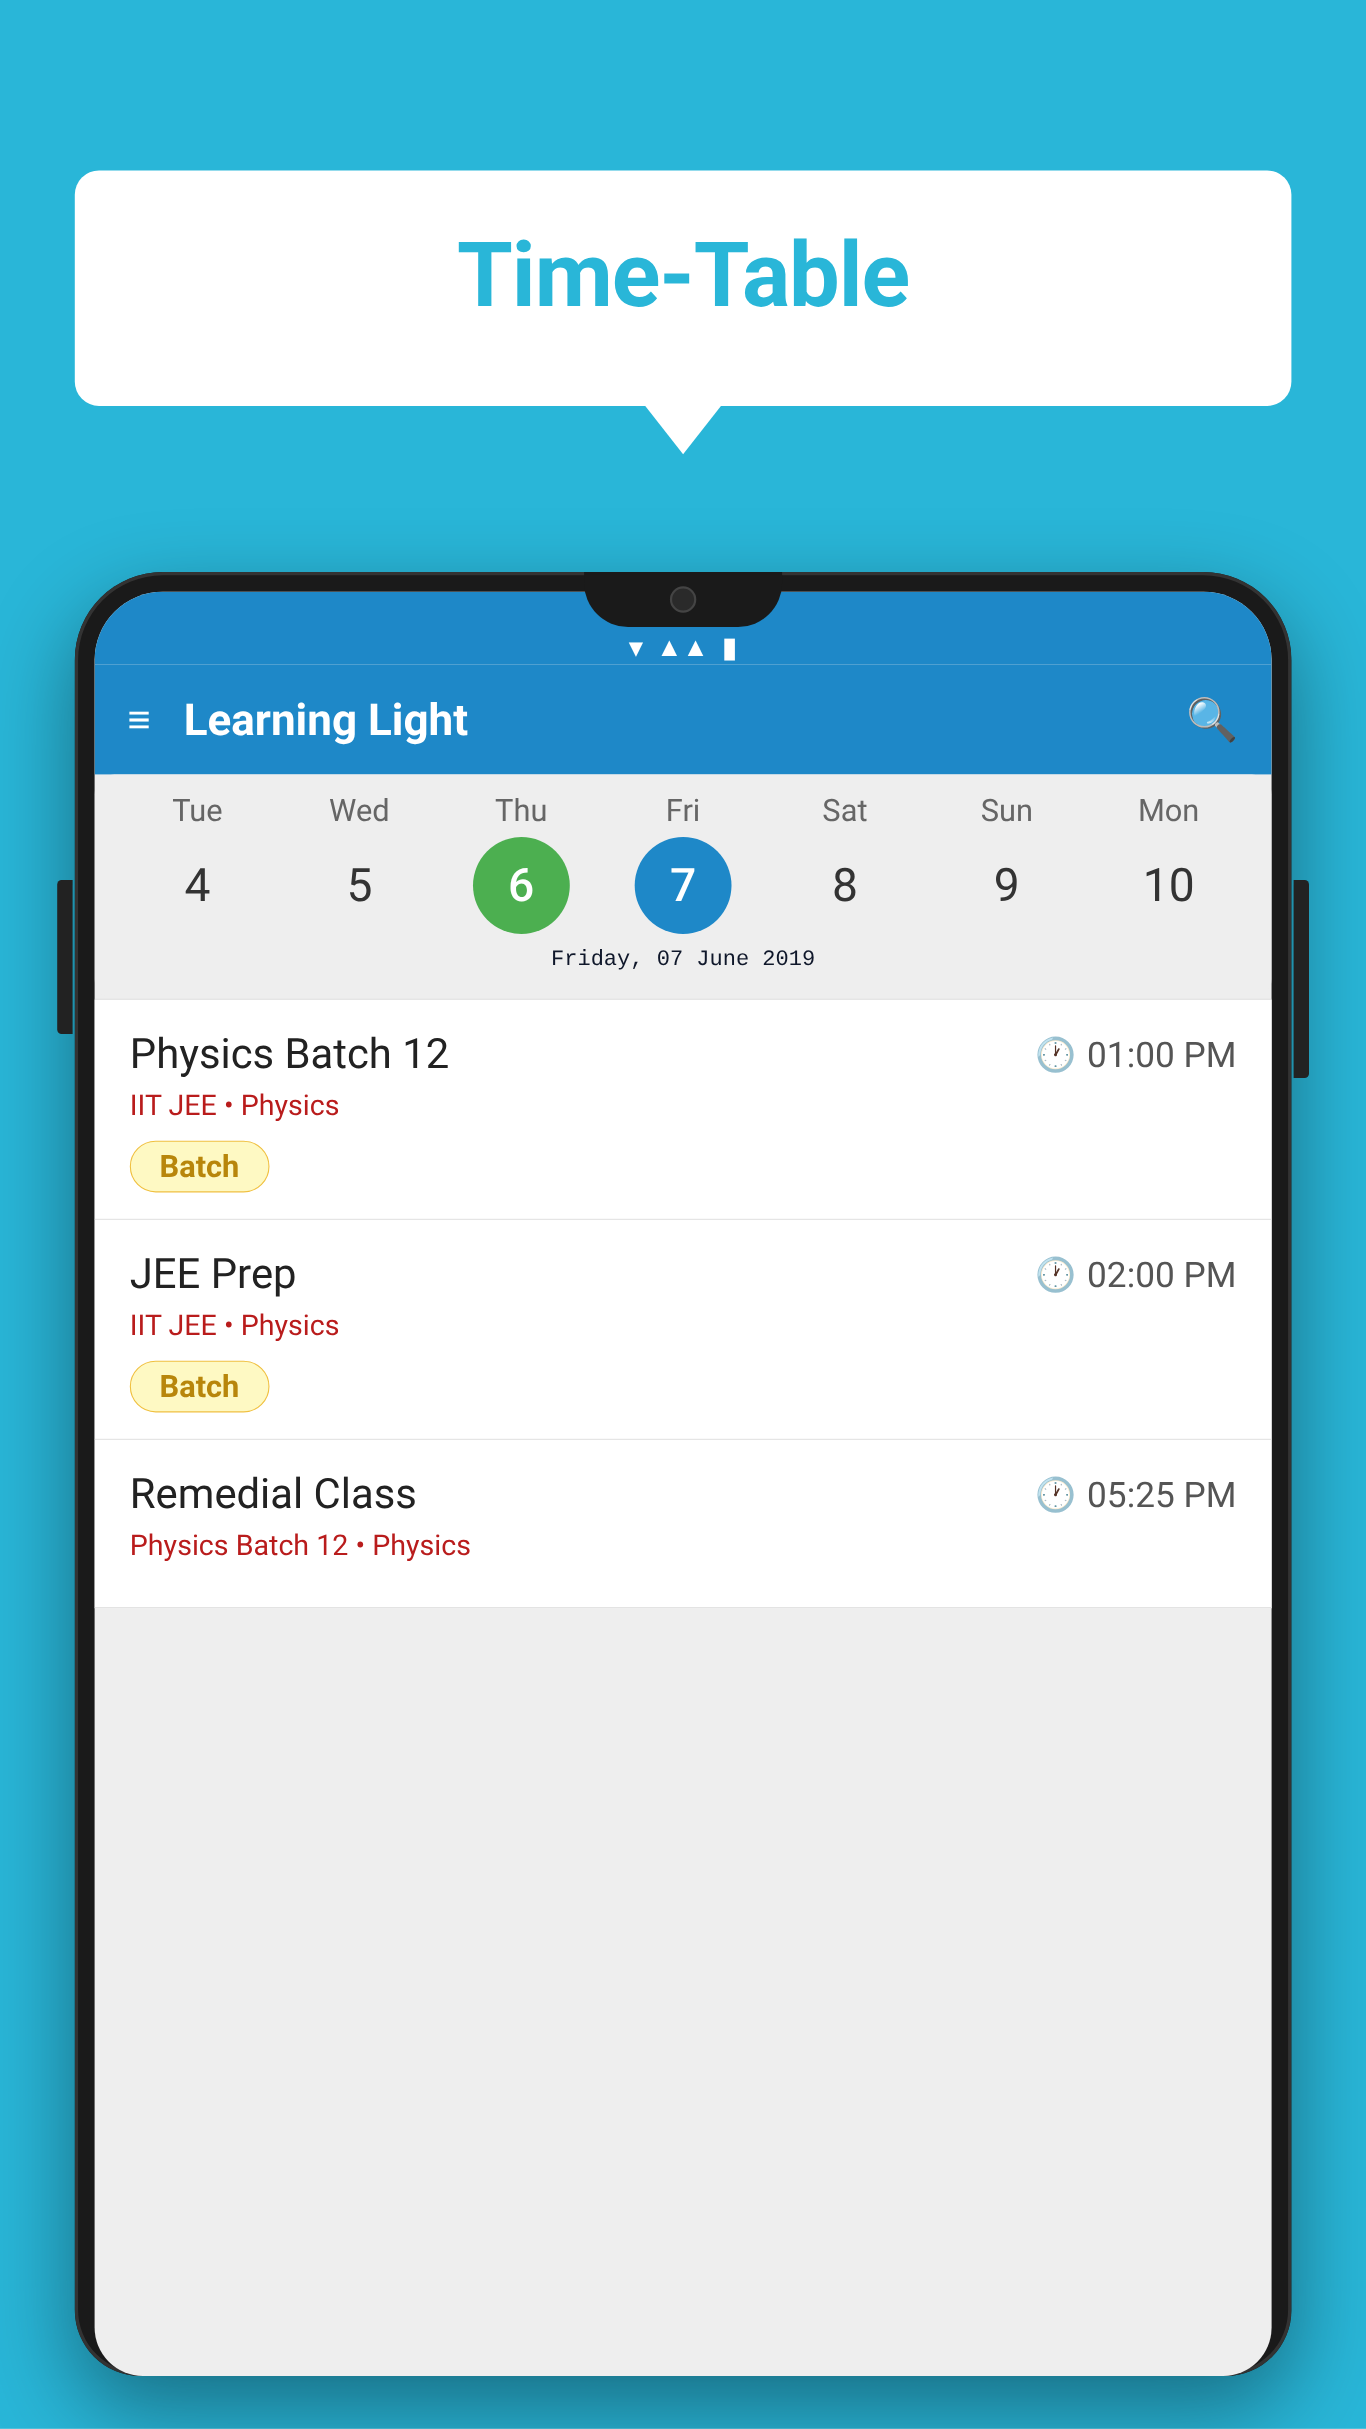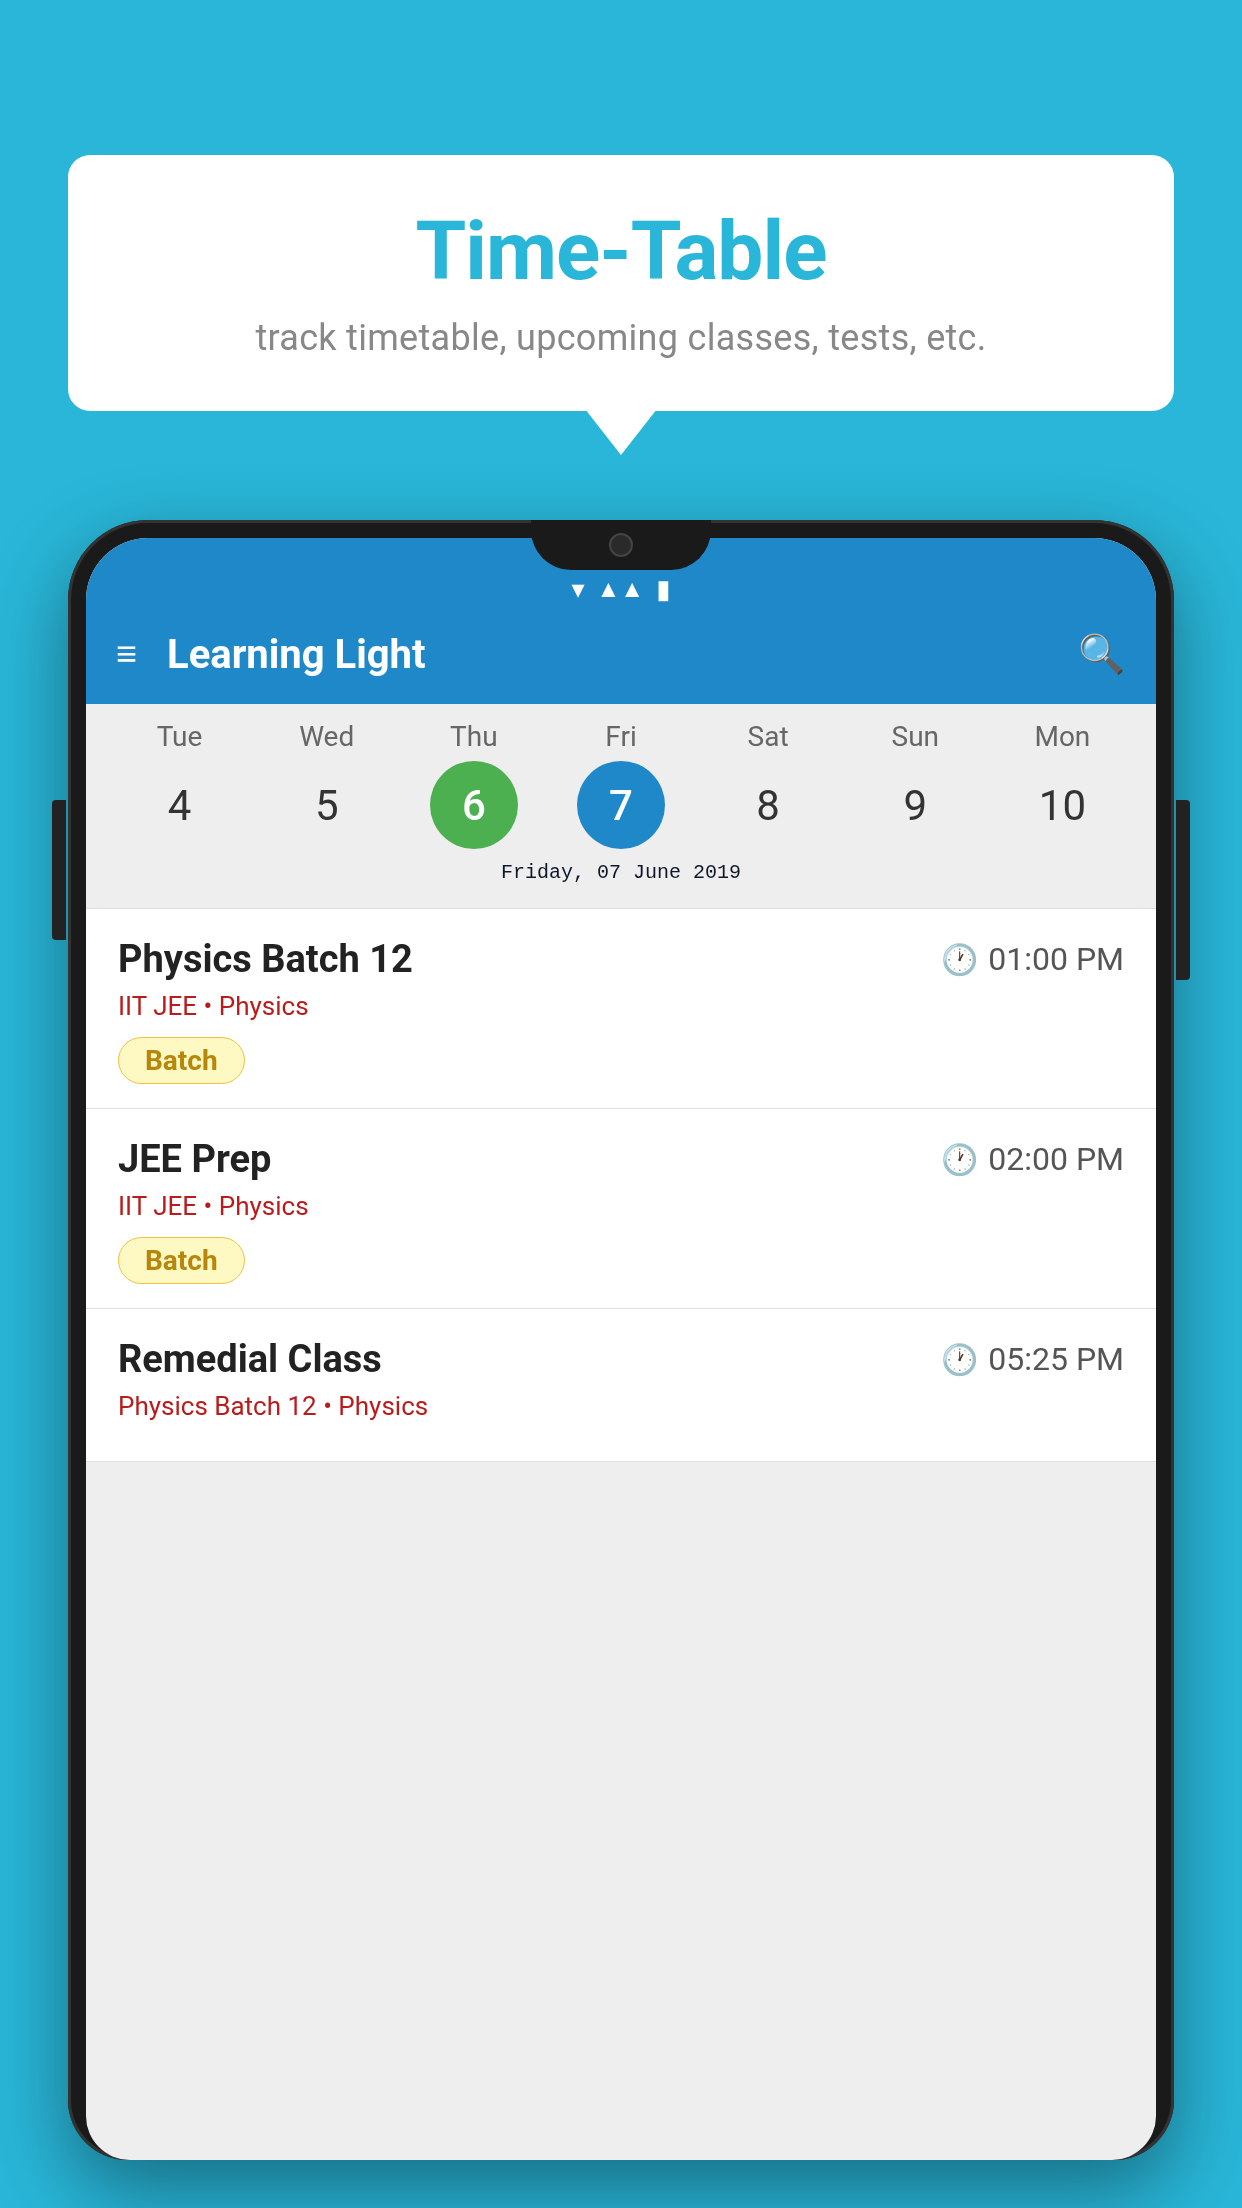--- a/index.html
+++ b/index.html
@@ -267,21 +267,21 @@
 
     .schedule-item-header {
       display: flex;
       justify-content: space-between;
       align-items: center;
       margin-bottom: 10px;
     }
 
     .schedule-item-title {
       font-size: 38px;
-      font-weight: 700;
+      font-weight: 400;
       color: #222;
     }
 
     .schedule-item-time {
       display: flex;
       align-items: center;
       gap: 10px;
       font-size: 32px;
       color: #555;
     }
@@ -307,21 +307,20 @@
       font-size: 28px;
       font-weight: 700;
     }
   </style>
 </head>
 <body>
 
 <div class="speech-bubble-container">
   <div class="speech-bubble">
     <div class="speech-bubble-title">Time-Table</div>
-    <div class="speech-bubble-subtitle">track timetable, upcoming classes, tests, etc.</div>
   </div>
 </div>
 
 <div class="phone-frame">
   <div class="phone-outer">
     <div class="phone-notch-area">
       <div class="phone-camera"></div>
     </div>
     <div class="phone-screen">
 

